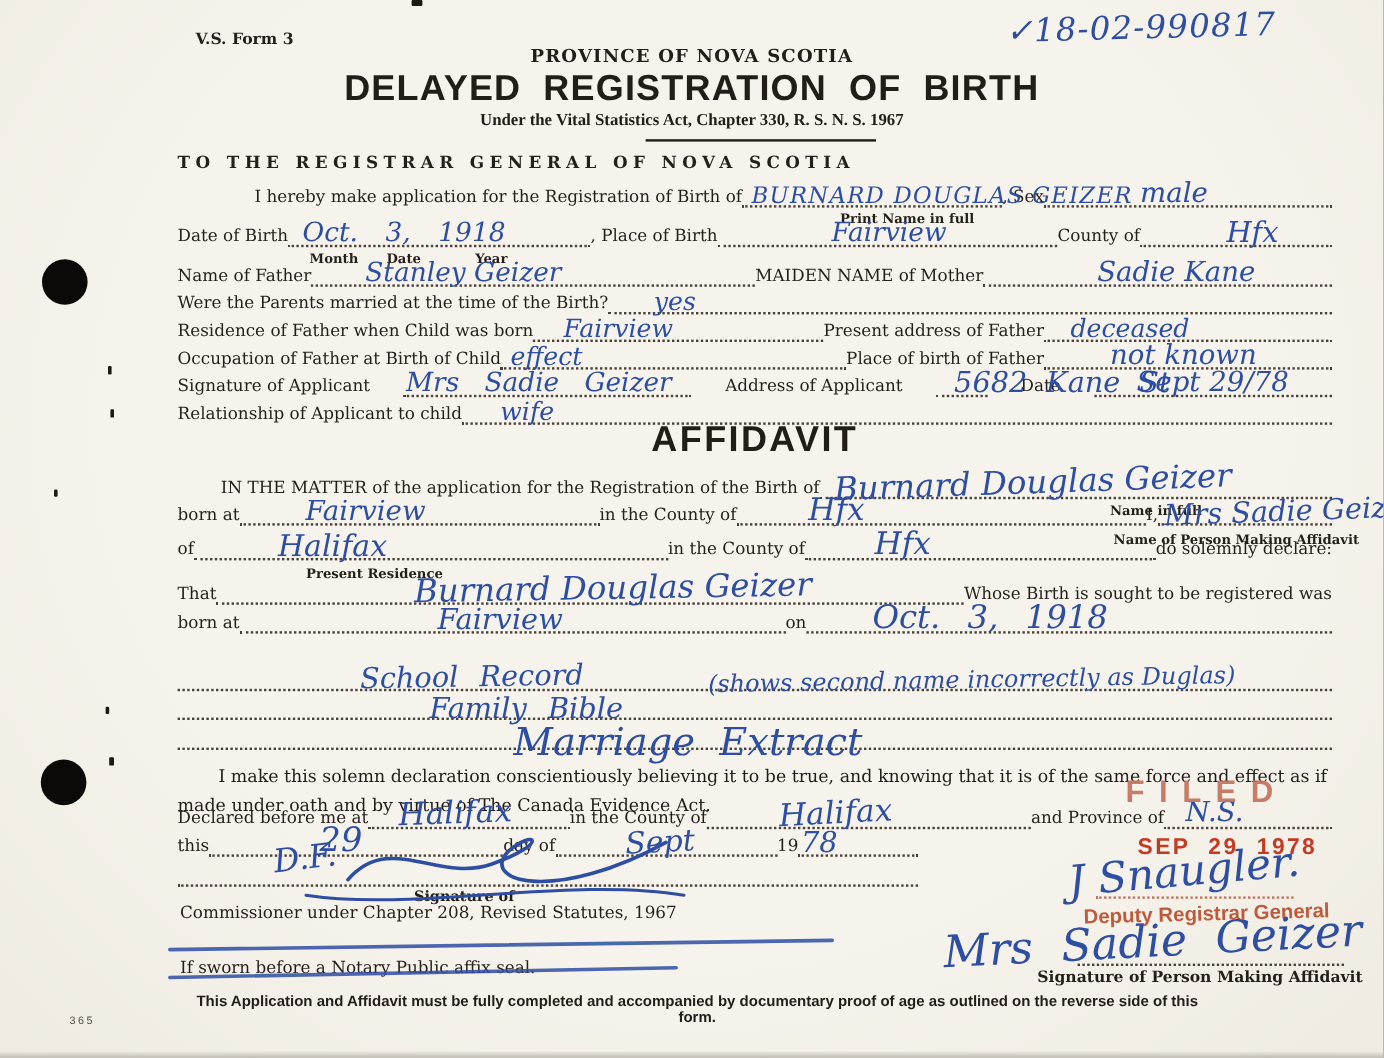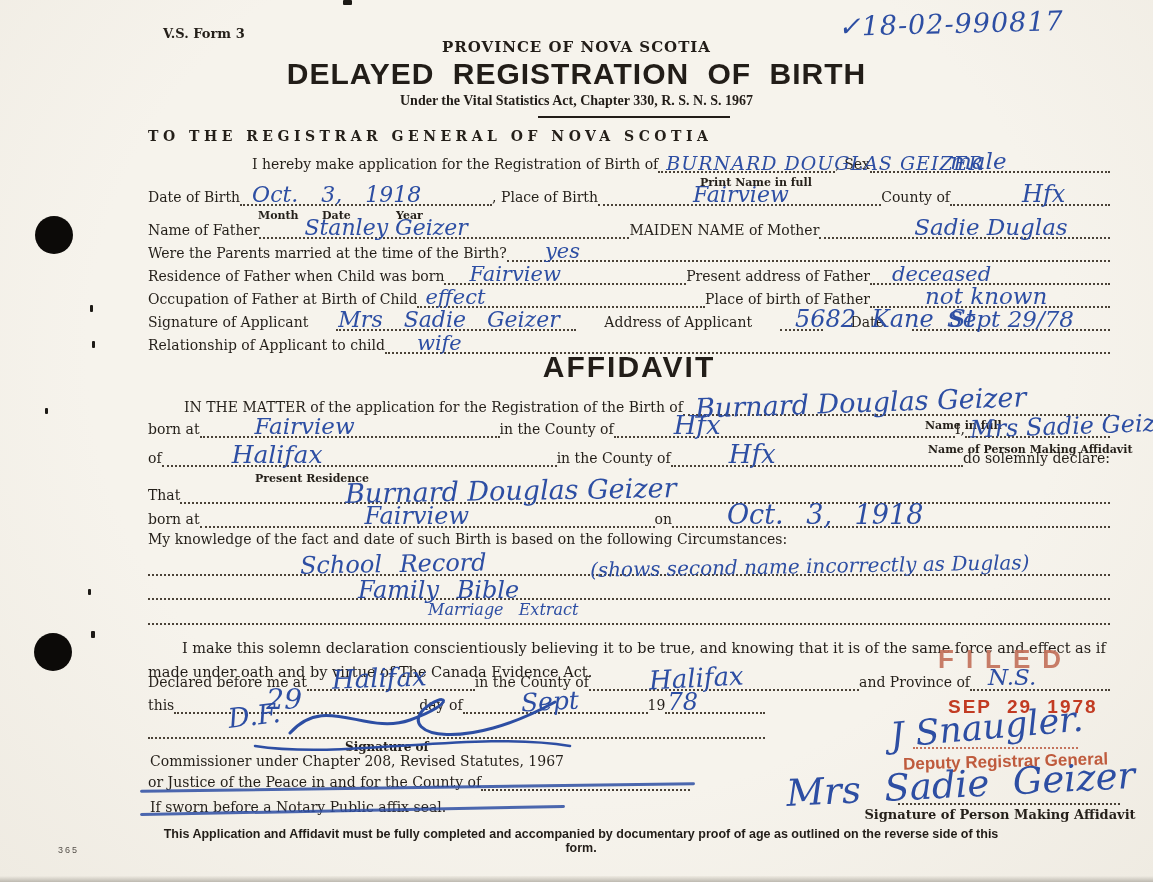--- a/index.html
+++ b/index.html
@@ -47,21 +47,21 @@
   <div class="abs lbl" style="left:163px;top:25px;font-weight:bold;font-size:13px;">V.S. Form 3</div>
   <div class="abs center" style="top:38px;font-weight:bold;font-size:15px;letter-spacing:1px;">PROVINCE OF NOVA SCOTIA</div>
   <div class="abs center title-sans" style="top:57px;font-size:30px;letter-spacing:1px;word-spacing:9px;">DELAYED REGISTRATION OF BIRTH</div>
   <div class="abs center" style="top:93px;font-weight:bold;font-size:14px;font-family:'Liberation Serif',serif;">Under the Vital Statistics Act, Chapter 330, R. S. N. S. 1967</div>
   <div class="abs" style="left:538px;top:116px;width:192px;height:2px;background:#221d18;"></div>
   <div class="hw-free" style="left:838px;top:10px;font-size:27px;letter-spacing:1px;transform:rotate(-1.5deg);">✓18-02-990817</div>
 
   <div class="abs lbl" style="left:148px;top:128px;font-weight:bold;font-size:14px;letter-spacing:4.5px;">TO THE REGISTRAR GENERAL OF NOVA SCOTIA</div>
 
   <div class="row" style="top:155px;">
-    <span class="lbl" style="margin-left:104px;">I hereby make application for the Registration of Birth of</span>
+    <span class="lbl" style="margin-left:64px;">I hereby make application for the Registration of Birth of</span>
     <span class="blank">
       <span class="hw caps" style="left:8px;font-size:19px;">BURNARD DOUGLAS GEIZER</span>
     </span>
     <span class="lbl">, Sex</span>
     <span class="blank fix" style="width:240px;">
       <span class="hw" style="left:80px;font-size:23px;">male</span>
     </span>
   </div>
   <div class="sub" style="left:700px;top:177px;">Print Name in full</div>
 
@@ -83,21 +83,21 @@
   <div class="sub" style="left:322px;top:210px;">Date</div>
   <div class="sub" style="left:396px;top:210px;">Year</div>
 
   <div class="row" style="top:221px;">
     <span class="lbl">Name of Father</span>
     <span class="blank fix" style="width:370px;">
       <span class="hw" style="left:45px;font-size:22px;">Stanley Geizer</span>
     </span>
     <span class="lbl">MAIDEN NAME of Mother</span>
     <span class="blank">
-      <span class="hw" style="left:95px;font-size:23px;">Sadie Duglas</span>
+      <span class="hw" style="left:95px;font-size:23px;">Sadie Kane</span>
     </span>
   </div>
 
   <div class="row" style="top:244px;">
     <span class="lbl">Were the Parents married at the time of the Birth?</span>
     <span class="blank">
       <span class="hw" style="left:38px;font-size:21px;">yes</span>
     </span>
   </div>
 
@@ -182,48 +182,48 @@
     </span>
     <span class="lbl">do solemnly declare:</span>
   </div>
   <div class="sub" style="left:255px;top:473px;">Present Residence</div>
 
   <div class="row" style="top:486px;">
     <span class="lbl">That</span>
     <span class="blank">
       <span class="hw" style="left:165px;font-size:27px;transform:rotate(-1deg);">Burnard Douglas Geizer</span>
     </span>
+    <span class="lbl">Whose Birth is sought to be registered was</span>
   </div>
 
   <div class="row" style="top:510px;">
     <span class="lbl">born at</span>
     <span class="blank fix" style="width:455px;">
       <span class="hw" style="left:165px;font-size:24px;">Fairview</span>
     </span>
     <span class="lbl">on</span>
     <span class="blank">
       <span class="hw" style="left:55px;font-size:27px;word-spacing:14px;">Oct. 3, 1918</span>
     </span>
   </div>
 
-  <div class="abs lbl" style="left:148px;top:531px;">My knowledge of the fact and date of such Birth is based on the following Circumstances:</div>
 
   <div class="row" style="top:558px;">
       <span class="blank"></span>
     </div>
   <div class="row" style="top:582px;">
       <span class="blank"></span>
     </div>
   <div class="row" style="top:607px;">
       <span class="blank"></span>
     </div>
   <div class="hw-free" style="left:300px;top:552px;font-size:24px;transform:rotate(-1deg);word-spacing:10px;">School Record</div>
   <div class="hw-free" style="left:590px;top:556px;font-size:20px;transform:rotate(-1deg);">(shows second name incorrectly as Duglas)</div>
   <div class="hw-free" style="left:358px;top:578px;font-size:24px;word-spacing:10px;font-style:italic;">Family Bible</div>
-  <div class="hw-free" style="left:428px;top:602px;font-size:16px;word-spacing:10px;">Marriage Extract</div>
+  <div class="hw-free" style="left:428px;top:602px;font-size:32px;word-spacing:10px;">Marriage Extract</div>
 
   <div class="abs" style="left:148px;top:636px;width:978px;font-size:14.5px;line-height:24px;text-indent:34px;">I make this solemn declaration conscientiously believing it to be true, and knowing that it is of the same force and effect as if made under oath and by virtue of The Canada Evidence Act.</div>
 
   <div class="row" style="top:673px;">
     <span class="lbl">Declared before me at</span>
     <span class="blank fix" style="width:168px;">
       <span class="hw" style="left:25px;font-size:26px;transform:rotate(-2deg);">Halifax</span>
     </span>
     <span class="lbl">in the County of</span>
     <span class="blank">
@@ -253,24 +253,20 @@
   <div class="dotline" style="left:148px;top:735px;width:617px;"></div>
   <div class="sub" style="left:345px;top:741px;font-size:12px;">Signature of</div>
 
   <div class="hw-free" style="left:228px;top:702px;font-size:27px;transform:rotate(-7deg);">D.F.</div>
   <svg class="abs" style="left:195px;top:688px;" width="400" height="70" viewBox="0 0 400 70">
     <path d="M95,45 C130,5 170,48 215,32 C265,14 250,2 228,22 C205,48 270,64 360,14" stroke="#2d4ea3" stroke-width="3" fill="none" stroke-linecap="round"></path>
     <path d="M60,58 C150,72 280,42 375,58" stroke="#2d4ea3" stroke-width="2.5" fill="none" stroke-linecap="round"></path>
   </svg>
 
   <div class="abs lbl" style="left:150px;top:753px;">Commissioner under Chapter 208, Revised Statutes, 1967</div>
-  <div class="row" style="top:773px;right:463px;">
-    <span class="lbl">or Justice of the Peace in and for the County of</span>
-    <span class="blank"></span>
-  </div>
   <div class="strike" style="left:140px;top:786px;width:555px;transform:rotate(-0.8deg);"></div>
   <div class="abs lbl" style="left:150px;top:799px;">If sworn before a Notary Public affix seal.</div>
   <div class="strike" style="left:140px;top:809px;width:425px;transform:rotate(-1.1deg);"></div>
 
   <div class="abs title-sans" style="left:938px;top:644px;font-size:26px;letter-spacing:12px;color:#c4735c;opacity:.92;">FILED</div>
   <div class="abs title-sans" style="left:948px;top:696px;font-size:19px;letter-spacing:2px;word-spacing:8px;color:#c23b22;">SEP 29 1978</div>
   <div class="hw-free" style="left:890px;top:710px;font-size:35px;transform:rotate(-5deg);">J Snaugler.</div>
   <div class="stampline" style="left:913px;top:745px;width:165px;"></div>
   <div class="abs title-sans" style="left:903px;top:752px;font-size:17px;color:#bf5b3d;transform:rotate(-1.5deg);">Deputy Registrar General</div>
 

